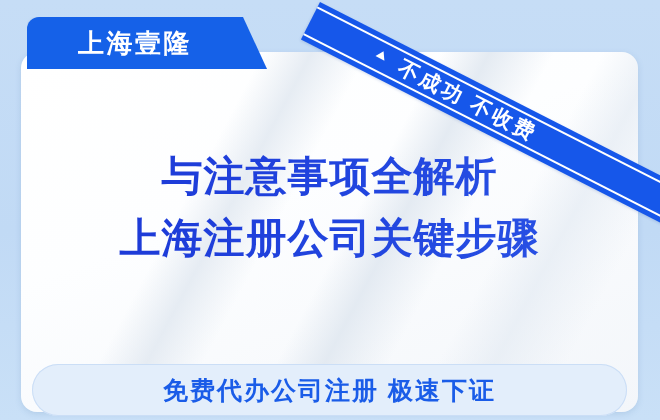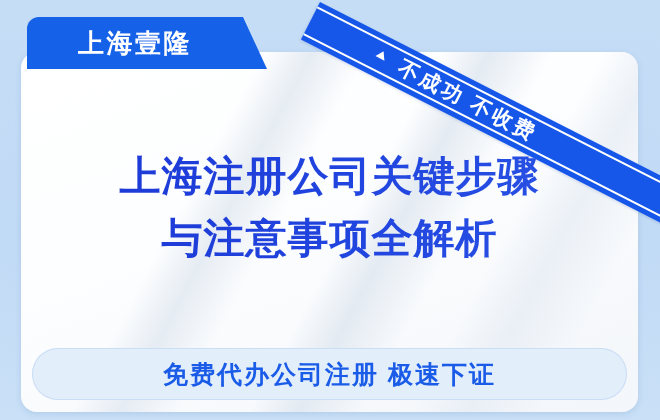--- a/index.html
+++ b/index.html
@@ -149,21 +149,21 @@
     -webkit-background-clip: text;
     background-clip: text;
     -webkit-text-fill-color: transparent;
     white-space: nowrap;
   }
 
   
   #pill {
     position: absolute;
     left: 32px;
-    top: 348px;
+    top: 364px;
     width: 595px;
     height: 52px;
     background: #e3eefb;
     border-radius: 26px;
     display: flex;
     align-items: center;
     justify-content: center;
     box-shadow: inset 0 0 0 1px rgba(200,220,245,0.9);
   }
   #pill-label {
@@ -190,21 +190,21 @@
   <div id="ribbon-wrap">
     <div id="ribbon">
       <span id="ribbon-line-top"></span>
       <span id="ribbon-line-bottom"></span>
       <span id="ribbon-triangle"></span>
       <span id="ribbon-text">不成功 不收费</span>
     </div>
   </div>
 
   <div id="headline">
+    <div class="headline-line">与注意事项全解析</div>
     <div class="headline-line">上海注册公司关键步骤</div>
-    <div class="headline-line">与注意事项全解析</div>
   </div>
 
   <div id="pill">
     <span id="pill-label">免费代办公司注册 极速下证</span>
   </div>
 
 </div>
 
 </body></html>

